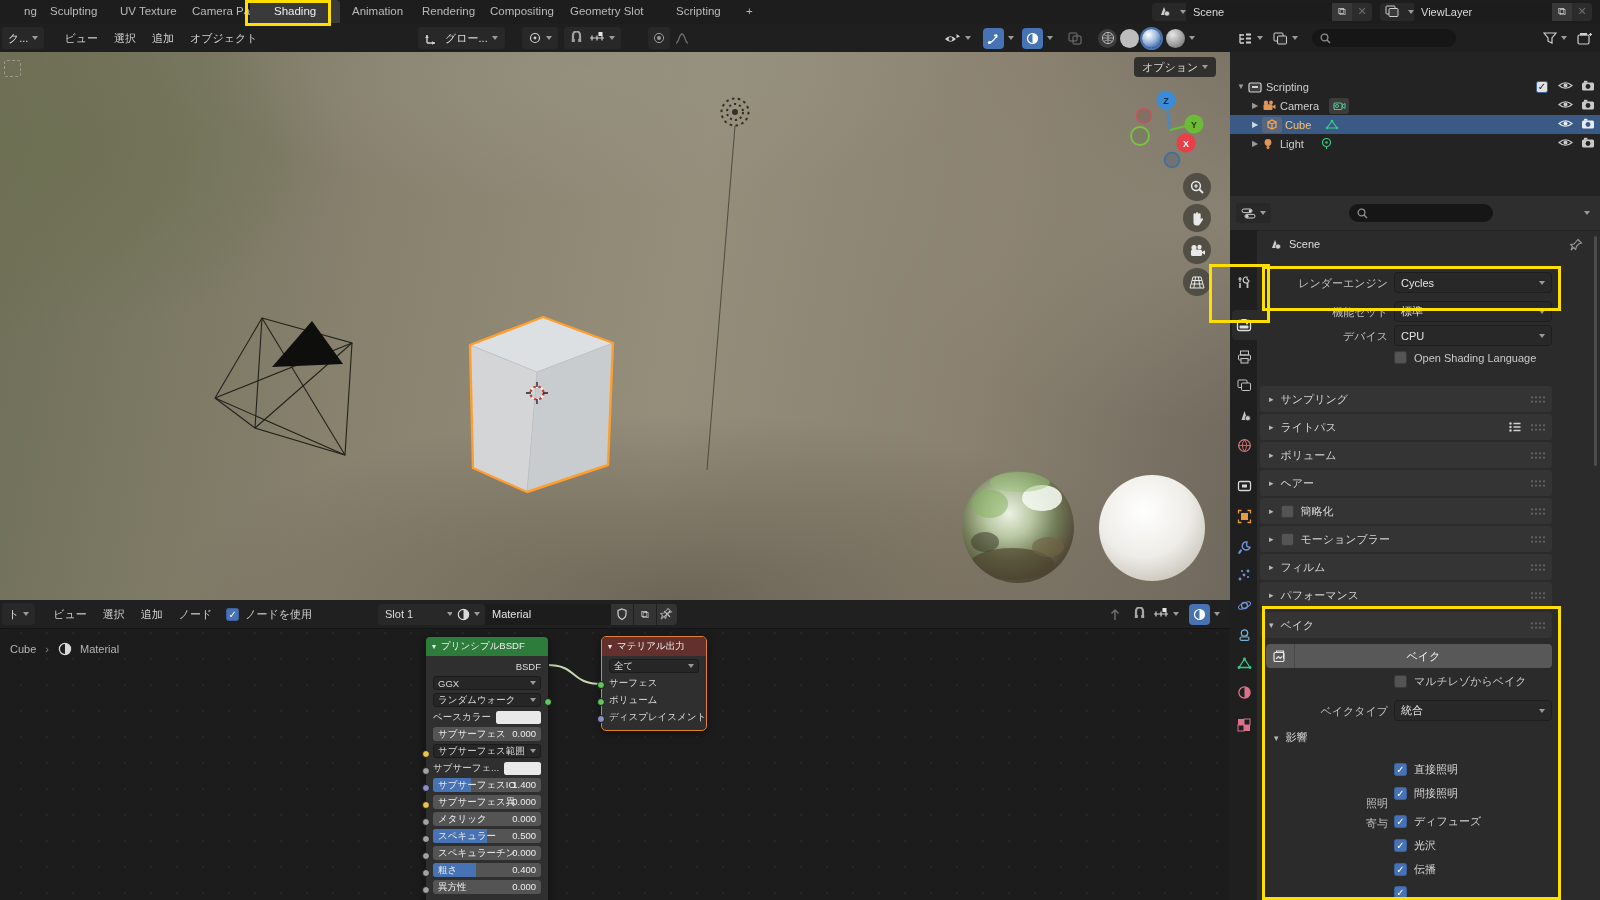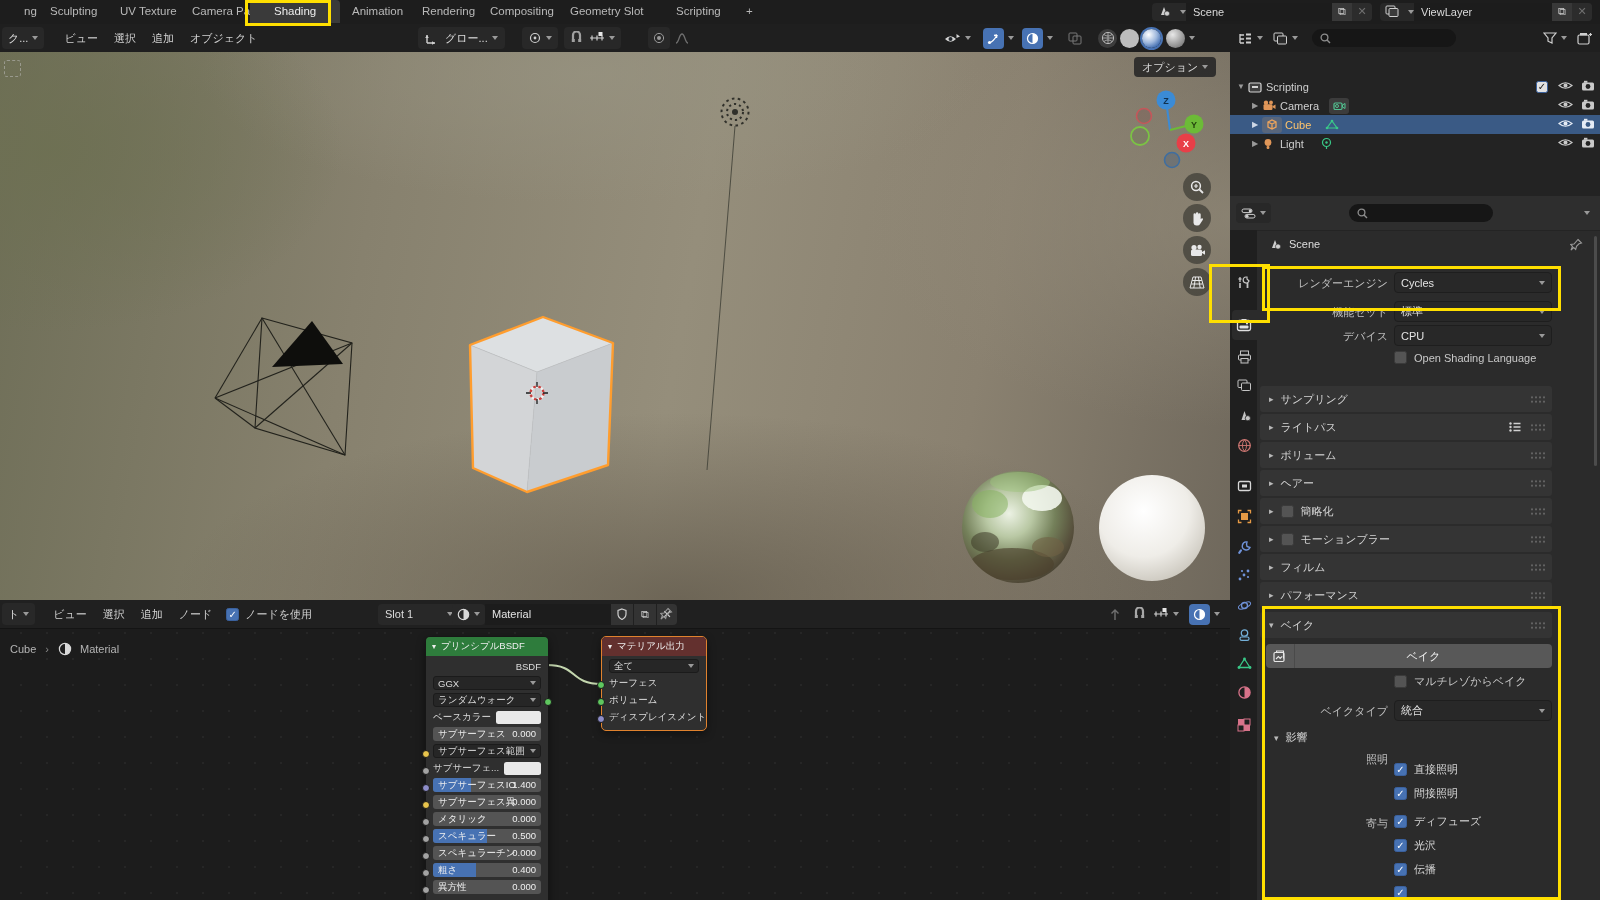--- a/index.html
+++ b/index.html
@@ -732,21 +732,21 @@
     <div class="dd" style="left:164px;top:504px;width:158px;text-align:center;">
       <span>統合</span>
         <span class="growgap"></span>
         <span class="cv"></span>
     </div>
     <div class="abs row" style="left:44px;top:534px;">
       <span style="color:#b9b9b9;font-size:9px;margin-right:7px;">▾</span>
       <span style="color:#d6d6d6;">影響</span>
     </div>
 
-    <span class="props-label" style="left:28px;top:556px;width:130px;">照明</span>
+    <span class="props-label" style="left:28px;top:600px;width:130px;">照明</span>
     <div class="abs row" style="left:164px;top:566px;">
       <span class="cb on">✓</span>
       <span style="margin-left:7px;color:#d6d6d6;">直接照明</span>
     </div>
     <div class="abs row" style="left:164px;top:590px;">
       <span class="cb on">✓</span>
       <span style="margin-left:7px;color:#d6d6d6;">間接照明</span>
     </div>
 
     <span class="props-label" style="left:28px;top:620px;width:130px;">寄与</span>

